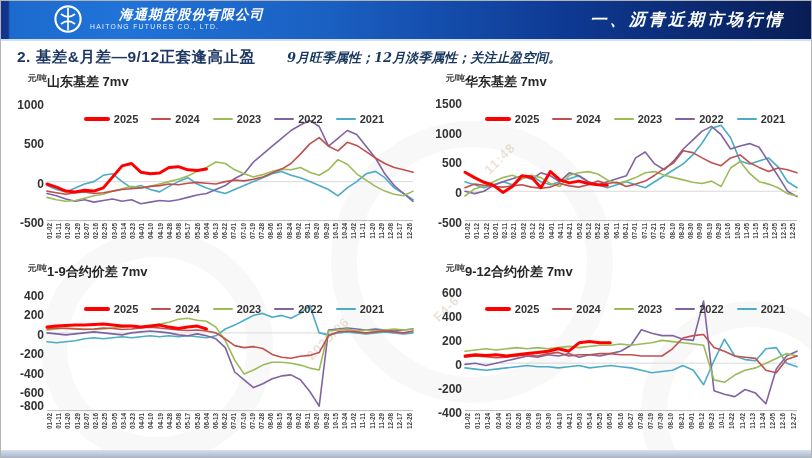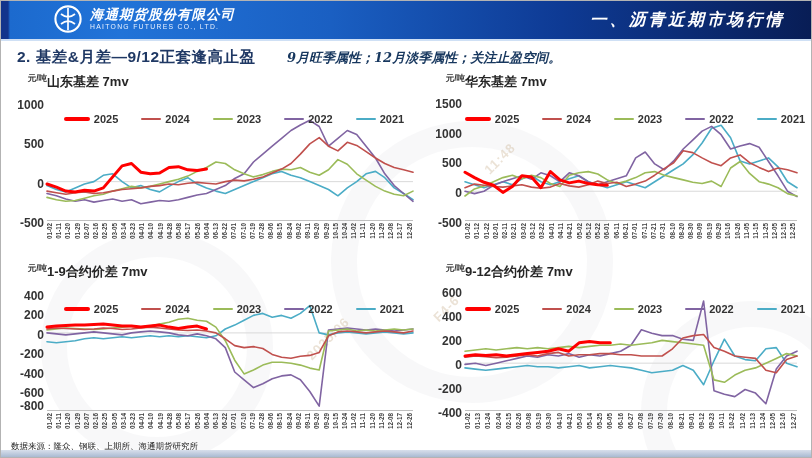--- a/index.html
+++ b/index.html
@@ -9,36 +9,36 @@
   .ring{position:absolute;border-radius:50%;border:26px solid rgba(120,130,150,0.055);pointer-events:none;}
   .wm{position:absolute;color:rgba(190,160,120,0.30);transform:rotate(-45deg);
       font-size:13px;font-weight:600;pointer-events:none;letter-spacing:1px;}
   
   .banner{position:absolute;left:0;top:0;width:100%;height:38px;
           background:linear-gradient(90deg,#12348c 0px,#12348c 7px,#1c6ace 9px,#2173d8 120px,#1a5fc2 330px,#0e3a94 560px,#081d55 812px);}
   .banner-sep{position:absolute;left:0;top:38px;width:100%;height:2px;background:#cfe0f5;}
   .logo{position:absolute;left:52px;top:3px;display:flex;align-items:center;}
   .logo-icon{margin-right:7px;}
   .logo-cn{color:#fff;font-family:Liberation Serif, serif;font-weight:bold;
-           font-size:13.5px;letter-spacing:1px;line-height:15px;font-style:italic;}
+           font-size:13.5px;letter-spacing:1px;line-height:15px;font-style:italic;margin-left:29px;}
   .logo-en{color:#eaf2ff;font-size:6.8px;letter-spacing:1.3px;line-height:9px;}
   .banner-title{position:absolute;right:26px;top:8px;color:#ffffff;font-size:16.5px;letter-spacing:3px;
                 font-family:"DejaVu Serif","Liberation Serif",serif;font-weight:bold;font-style:italic;}
   
   .page-title{position:absolute;left:16px;top:46px;font-size:15.5px;font-weight:bold;color:#1F3864;letter-spacing:0.5px;}
   .page-subtitle{position:absolute;left:286px;top:48px;font-size:13px;color:#17375E;
                  font-family:"DejaVu Serif","Liberation Serif",serif;font-style:italic;font-weight:bold;}
   
   .chart{position:absolute;}
   .unit{position:absolute;top:4px;left:0;width:34px;text-align:right;font-size:8.5px;font-weight:600;color:#333;}
   .ctitle{position:absolute;top:4px;left:34px;right:0;text-align:left;font-size:13px;font-weight:bold;color:#262626;}
   .yaxis{position:absolute;left:0;top:0;width:34px;height:100%;}
   .ytick{position:absolute;right:3px;width:30px;text-align:right;font-size:12px;font-weight:600;color:#333;}
   svg.plot{position:absolute;overflow:visible;}
-  .legend{position:absolute;top:44px;left:34px;right:0;display:flex;justify-content:center;gap:23px;
+  .legend{position:absolute;top:44px;left:34px;right:0;display:flex;justify-content:center;gap:13px;
           align-items:flex-end;pointer-events:none;}
   .legend-item{display:flex;align-items:center;gap:4px;font-size:11px;font-weight:600;color:#333;}
   .swatch{display:inline-block;border-radius:2px;}
   .xlabels{position:absolute;top:154px;height:34px;display:flex;justify-content:space-between;align-items:flex-start;}
   .xlab{writing-mode:vertical-rl;transform:rotate(180deg);font-size:6.3px;font-weight:600;color:#3f3f3f;line-height:1;}
   
   .footnote{position:absolute;left:10px;top:440px;font-size:8.5px;color:#222;
             font-family:"DejaVu Serif","Liberation Serif",serif;}
   .bottom-strip{position:absolute;left:0;bottom:0;width:100%;height:7px;
                 background:linear-gradient(#d8dfeb,#a9bad2);}
@@ -397,15 +397,14 @@
         <span class="xlab">10-22</span>
         <span class="xlab">11-02</span>
         <span class="xlab">11-13</span>
         <span class="xlab">11-24</span>
         <span class="xlab">12-05</span>
         <span class="xlab">12-16</span>
         <span class="xlab">12-27</span>
       </div>
   </div>
 
-  <div class="footnote">数据来源：隆众、钢联、上期所、海通期货研究所</div>
   <div class="bottom-strip"></div>
 </div>
 
 </body></html>

